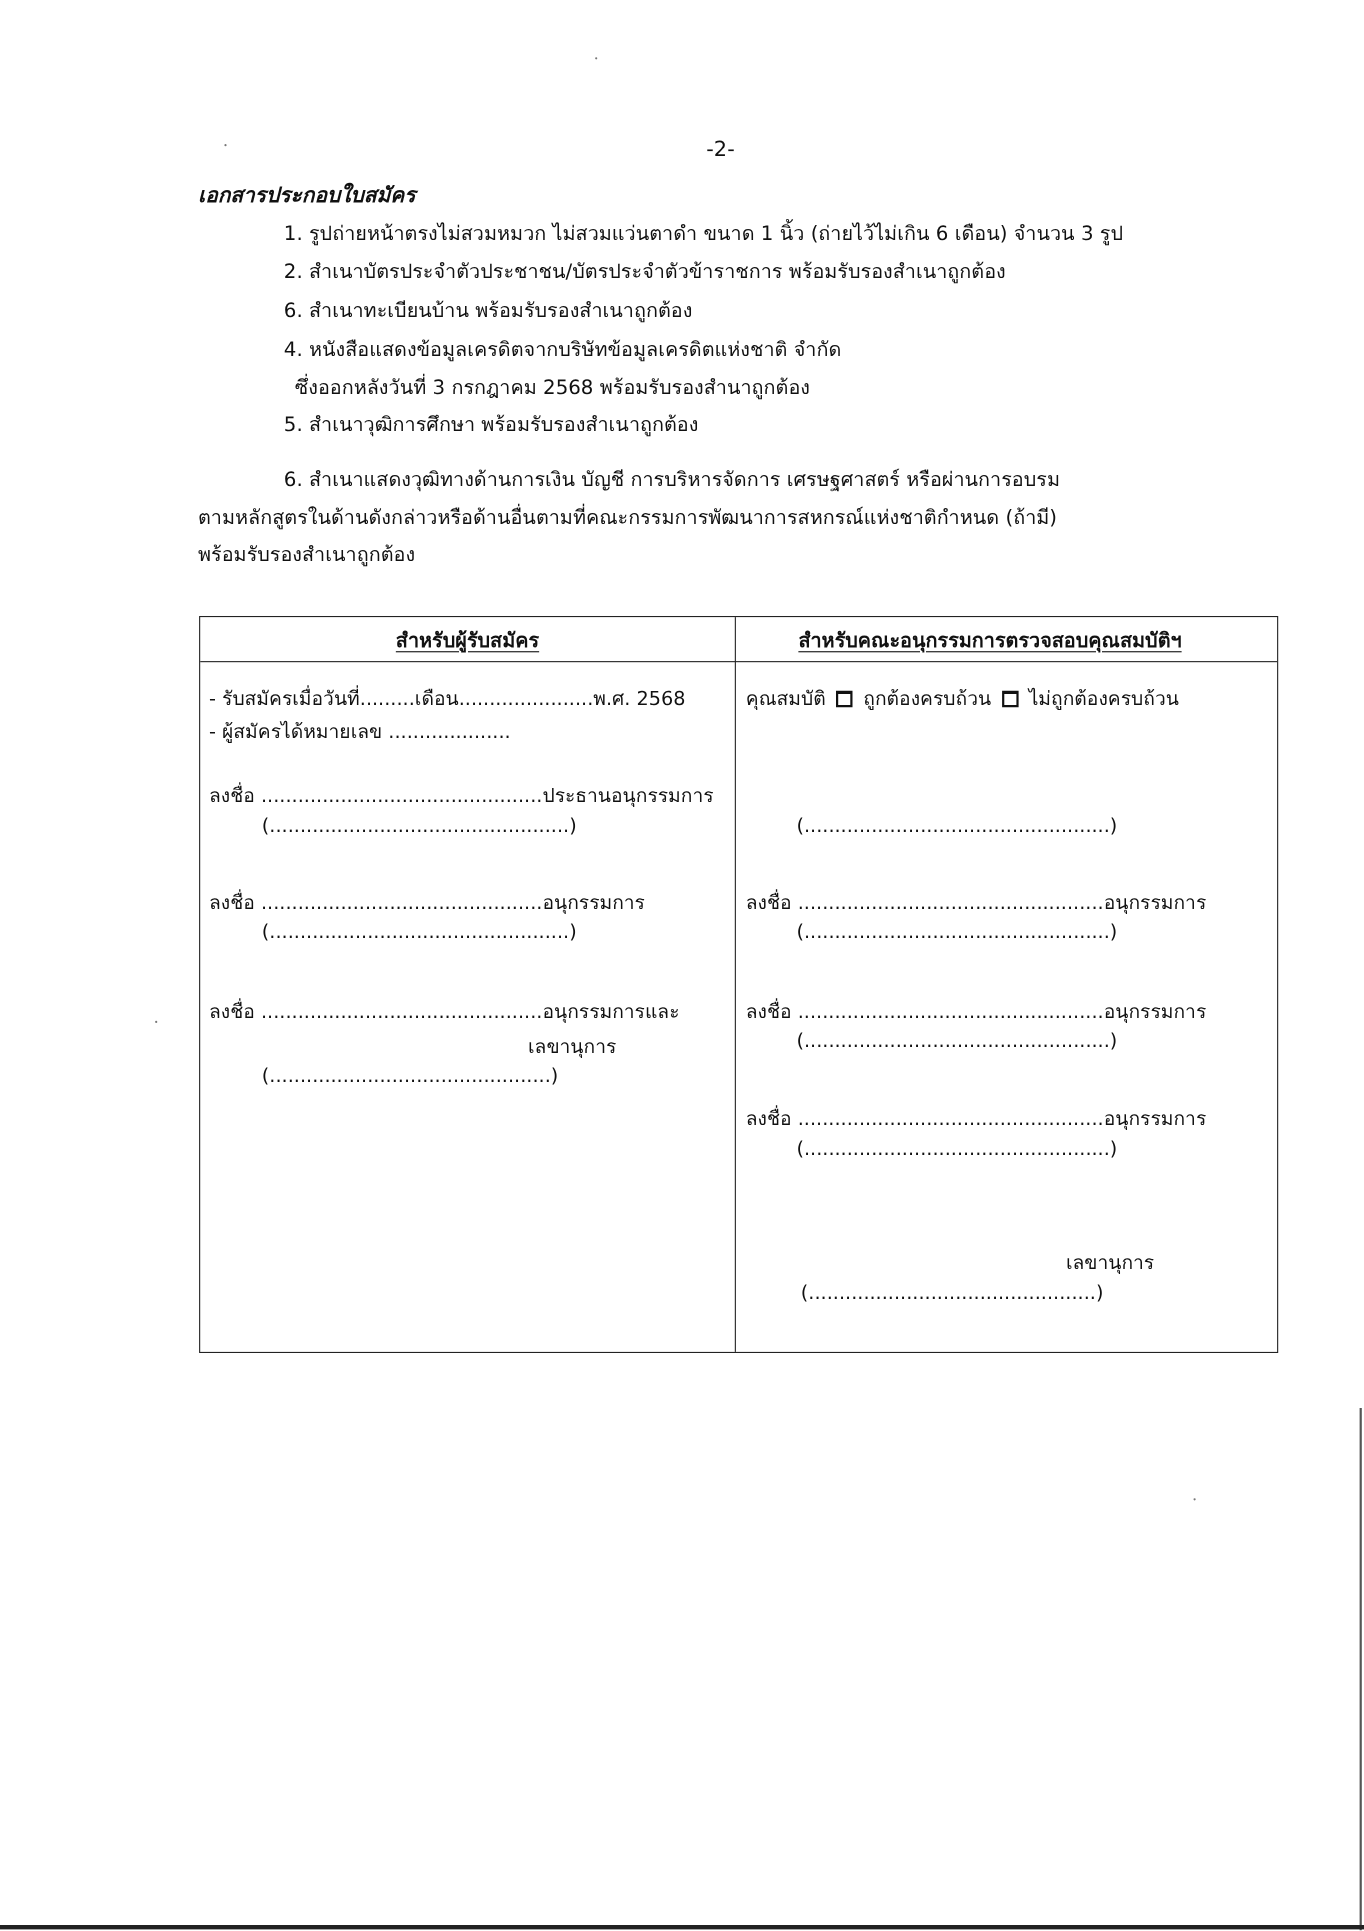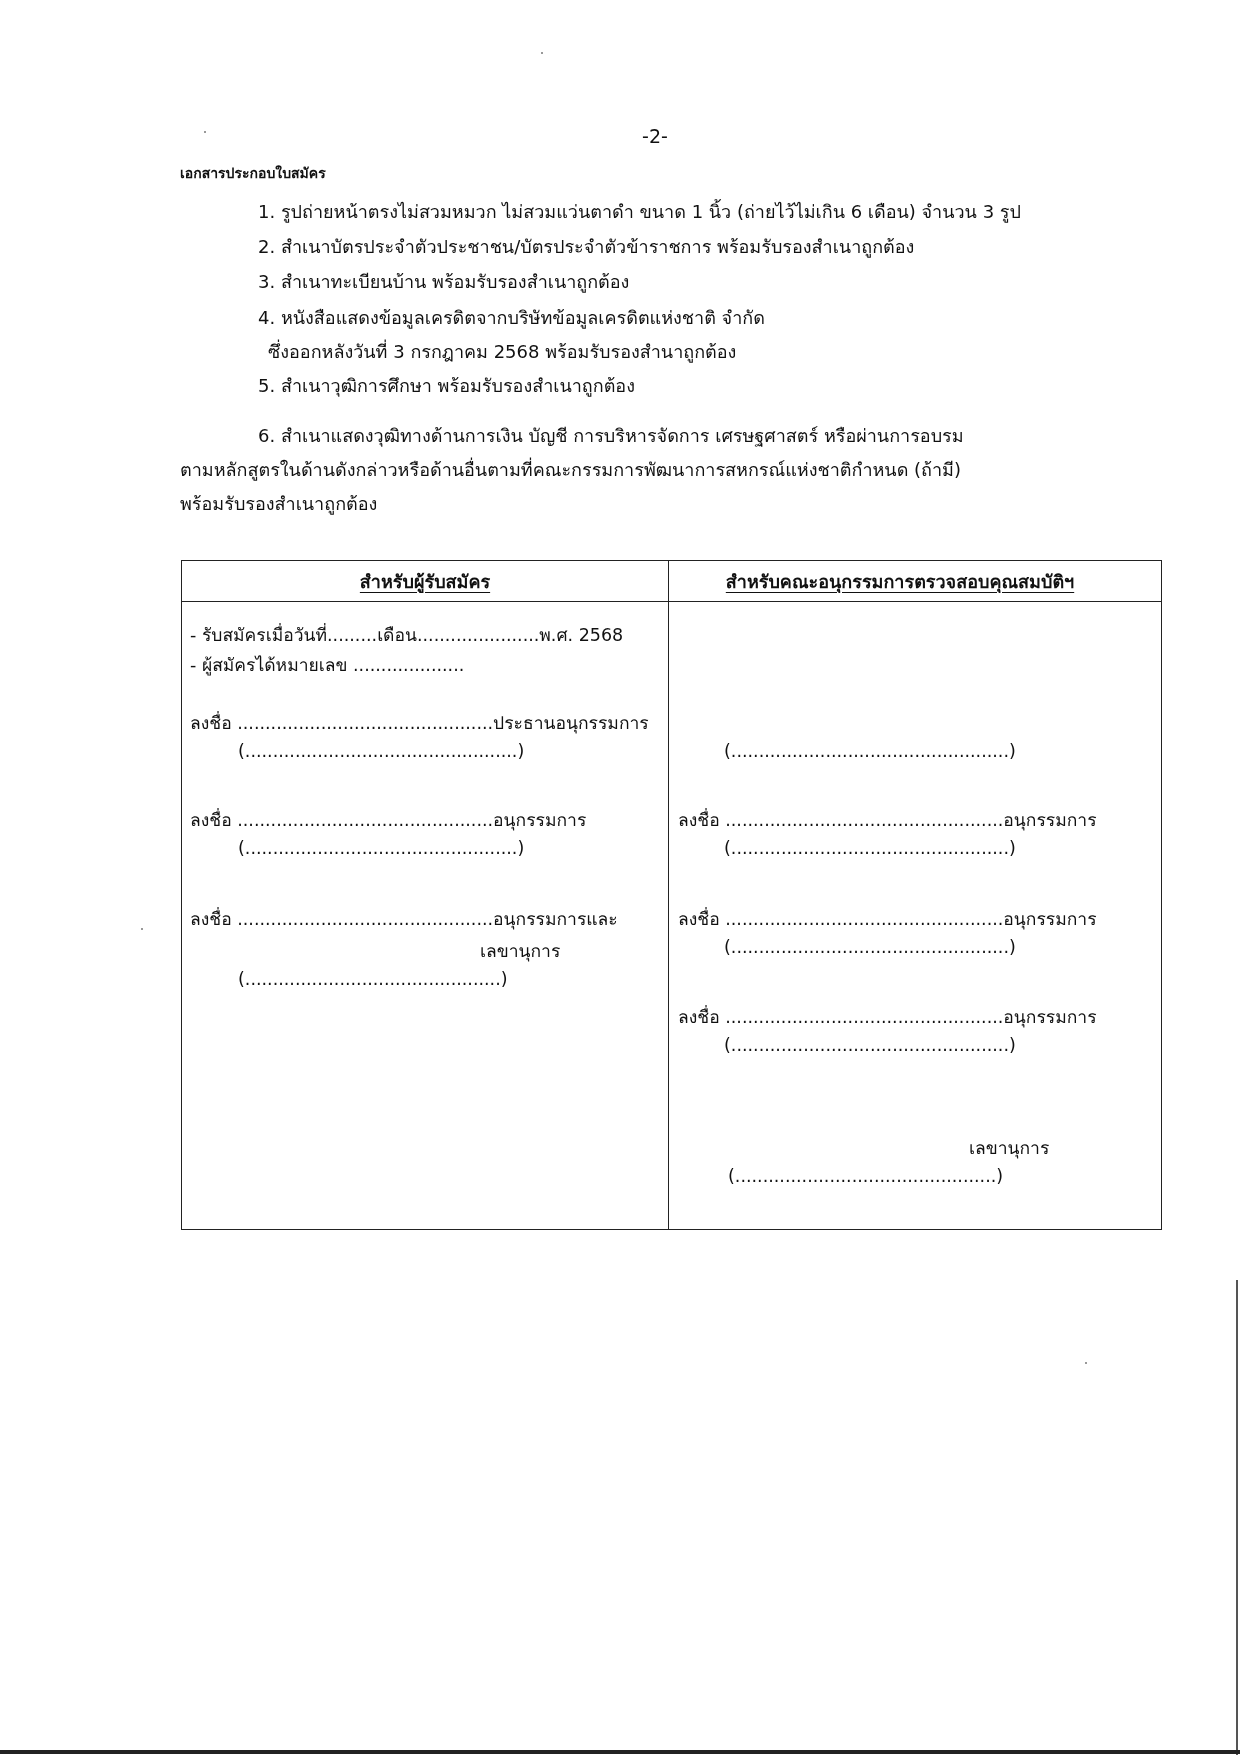--- a/index.html
+++ b/index.html
@@ -7,21 +7,21 @@
     width: 1240px; height: 1755px; position: relative; overflow: hidden;
     font-family: "DejaVu Sans", "Liberation Sans", sans-serif;
     color: #111111;
   }
   .page-num {
     position: absolute; top: 125px; left: 0; width: 1310px;
     text-align: center; font-size: 19px; letter-spacing: 0px;
   }
   .heading {
     position: absolute; top: 162px; left: 180px;
-    font-size: 14px; font-weight: bold;
+    font-size: 19px; font-weight: bold; font-style: italic;
   }
   .list { position: absolute; top: 197px; left: 180px; width: 960px; font-size: 18px; }
   .li { position: absolute; white-space: nowrap; }
   .li.indent { left: 78px; }
   .li.cont { left: 88px; }
   .li.flush { left: 0; }
   
   .tbl {
     position: absolute; left: 181px; top: 560px; width: 981px; height: 670px;
     border: 1.5px solid #222;
@@ -52,21 +52,21 @@
 </head>
 <body>
 
 <div class="page-num">-2-</div>
 
 <div class="heading">เอกสารประกอบใบสมัคร</div>
 
 <div class="list">
   <div class="li indent" style="top:0px">1. รูปถ่ายหน้าตรงไม่สวมหมวก ไม่สวมแว่นตาดำ ขนาด 1 นิ้ว (ถ่ายไว้ไม่เกิน 6 เดือน) จำนวน 3 รูป</div>
   <div class="li indent" style="top:35px">2. สำเนาบัตรประจำตัวประชาชน/บัตรประจำตัวข้าราชการ พร้อมรับรองสำเนาถูกต้อง</div>
-  <div class="li indent" style="top:70px">3. สำเนาทะเบียนบ้าน พร้อมรับรองสำเนาถูกต้อง</div>
+  <div class="li indent" style="top:70px">6. สำเนาทะเบียนบ้าน พร้อมรับรองสำเนาถูกต้อง</div>
   <div class="li indent" style="top:106px">4. หนังสือแสดงข้อมูลเครดิตจากบริษัทข้อมูลเครดิตแห่งชาติ จำกัด</div>
   <div class="li cont" style="top:140px">ซึ่งออกหลังวันที่ 3 กรกฎาคม 2568 พร้อมรับรองสำนาถูกต้อง</div>
   <div class="li indent" style="top:174px">5. สำเนาวุฒิการศึกษา พร้อมรับรองสำเนาถูกต้อง</div>
   <div class="li indent" style="top:224px">6. สำเนาแสดงวุฒิทางด้านการเงิน บัญชี การบริหารจัดการ เศรษฐศาสตร์ หรือผ่านการอบรม</div>
   <div class="li flush" style="top:258px">ตามหลักสูตรในด้านดังกล่าวหรือด้านอื่นตามที่คณะกรรมการพัฒนาการสหกรณ์แห่งชาติกำหนด (ถ้ามี)</div>
   <div class="li flush" style="top:292px">พร้อมรับรองสำเนาถูกต้อง</div>
 </div>
 
 <div class="tbl">
   <div class="vdiv"></div>
@@ -81,20 +81,27 @@
   <div class="cell" style="left:8px; top:148px">ลงชื่อ ..............................................ประธานอนุกรรมการ</div>
   <div class="cell" style="left:56px; top:180px">(.................................................)</div>
 
   <div class="cell" style="left:8px; top:245px">ลงชื่อ ..............................................อนุกรรมการ</div>
   <div class="cell" style="left:56px; top:277px">(.................................................)</div>
 
   <div class="cell" style="left:8px; top:344px">ลงชื่อ ..............................................อนุกรรมการและ</div>
   <div class="cell" style="left:298px; top:376px">เลขานุการ</div>
   <div class="cell" style="left:56px; top:408px">(..............................................)</div>
 
+  <div class="cell" style="left:496px; top:60px">
+    <span>คุณสมบัติ</span>
+    <span class="cb"></span>
+    <span>ถูกต้องครบถ้วน</span>
+    <span class="cb"></span>
+    <span>ไม่ถูกต้องครบถ้วน</span>
+  </div>
 
   <div class="cell" style="left:542px; top:180px">(..................................................)</div>
 
   <div class="cell" style="left:496px; top:245px">ลงชื่อ ..................................................อนุกรรมการ</div>
   <div class="cell" style="left:542px; top:277px">(..................................................)</div>
 
   <div class="cell" style="left:496px; top:344px">ลงชื่อ ..................................................อนุกรรมการ</div>
   <div class="cell" style="left:542px; top:376px">(..................................................)</div>
 
   <div class="cell" style="left:496px; top:442px">ลงชื่อ ..................................................อนุกรรมการ</div>

